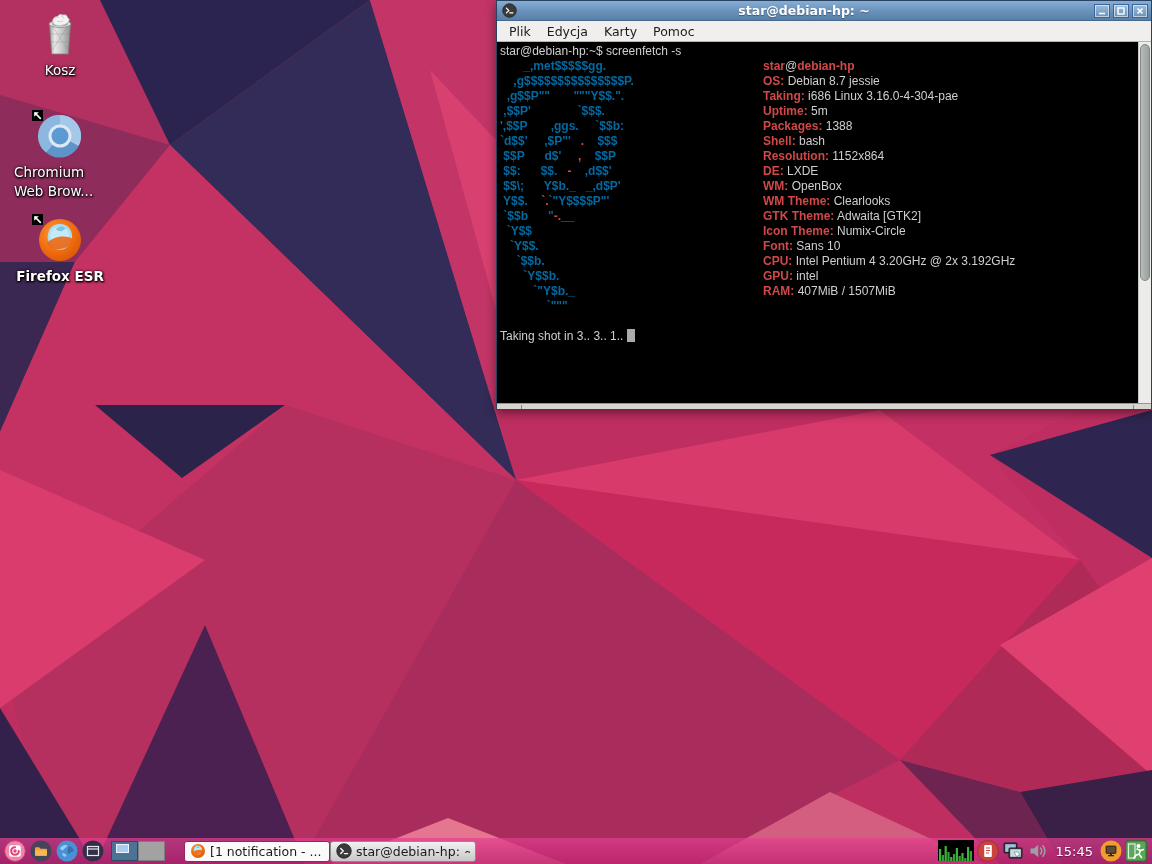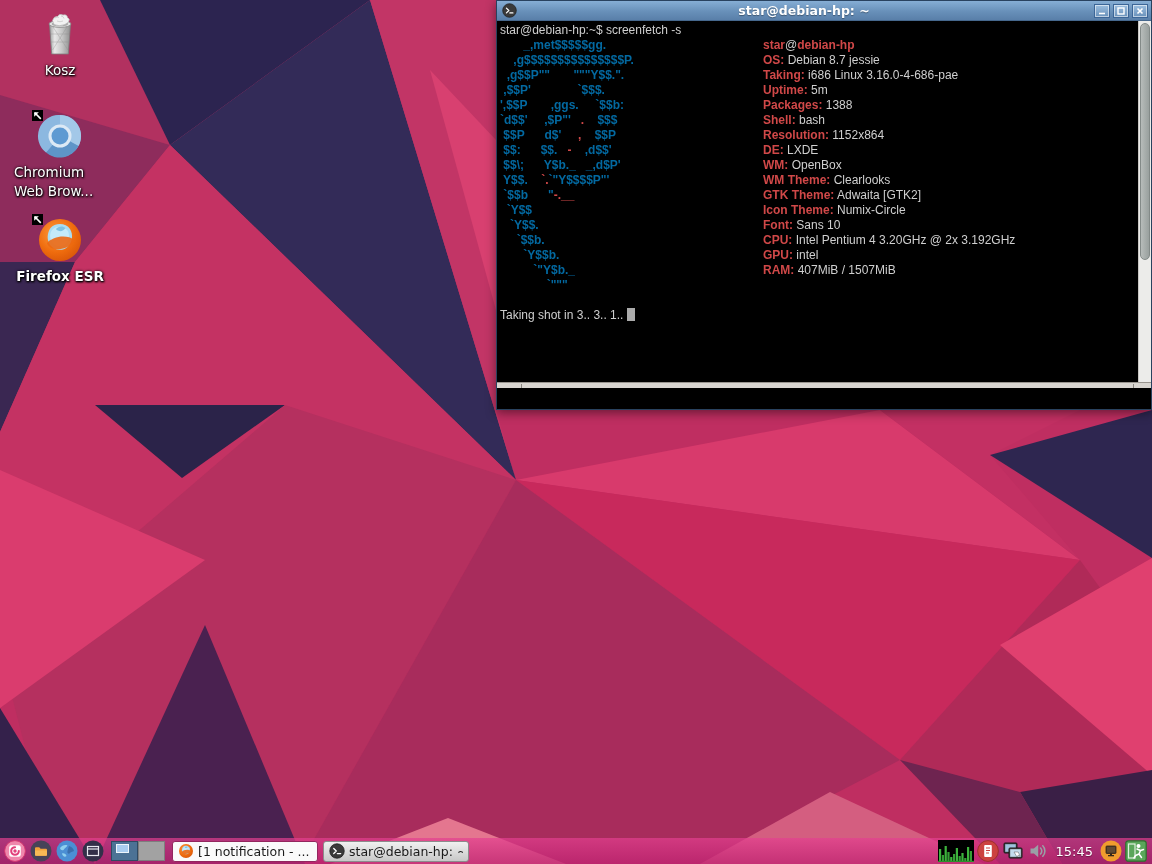--- a/index.html
+++ b/index.html
@@ -43,21 +43,21 @@
 #taskbar{position:absolute;left:0;bottom:0;width:1152px;height:26px;background:linear-gradient(rgba(228,64,144,.70),rgba(192,36,114,.78));display:flex;align-items:center;padding:0 3px}
 #launchers{display:flex;gap:2px}
 .tb-launcher{width:24px;height:24px;display:flex;align-items:center;justify-content:center}
 .icon{display:inline-block}
 .icon svg{width:100%;height:100%;display:block}
 #pager{display:flex;margin-left:6px;height:20px}
 .pager-cell{width:27px;height:20px;border:1px solid #6a2148;position:relative}
 .pager-cell.active{background:#4c7295;border-color:#2f4a63}
 .pager-cell.inactive{background:#a2a2a2;border-color:#7e7e7e}
 .mini-win{position:absolute;left:4px;top:2px;width:13px;height:9px;background:#a9cdf0;border:1px solid #eef5fb}
-#tasks{display:flex;gap:5px;margin-left:7px}
+#tasks{display:flex;margin-left:19px}
 .task-btn{width:146px;height:21px;border-radius:3px;display:flex;align-items:center;gap:4px;padding:0 5px;font-size:12.5px;color:#1a1a1a;overflow:hidden;white-space:nowrap;border:1px solid #93265e}
 .task-btn .icon{flex:0 0 16px;height:16px}
 .task-btn.inactive{background:#fafafa}
 .task-btn.active{background:linear-gradient(#f0f0f0,#c8c8c8);border-color:#8c8c8c}
 .task-label{overflow:hidden}
 #tb-spacer{flex:1}
 #tray{display:flex;align-items:center;gap:3px}
 .tray-icon{width:22px;height:22px}
 .tray-icon svg{width:100%;height:100%;display:block}
 .tray-icon.cpu{width:36px}
@@ -188,20 +188,26 @@
               <rect x="2" y="2" width="6" height="6" fill="none" stroke="#fff" stroke-width="1.4"></rect>
             </svg>
           </span>
           <span class="win-btn">
             <svg viewBox="0 0 10 10">
               <path d="M2.5 2.5 L7.5 7.5 M7.5 2.5 L2.5 7.5" stroke="#fff" stroke-width="1.6"></path>
             </svg>
           </span>
         </span>
     </div>
+    <div id="menubar">
+        <span class="menu-item">Plik</span>
+        <span class="menu-item">Edycja</span>
+        <span class="menu-item">Karty</span>
+        <span class="menu-item">Pomoc</span>
+      </div>
     <div id="term-content">
       <pre id="line-prompt" class="tline" style="top:2px"><span class="c-g">star@debian-hp:~$ screenfetch -s</span></pre>
       <pre id="art" class="tline" style="top:17px"><span class="c-w">       _,met$$$$$gg.</span>
 <span class="c-w">    ,g$$$$$$$$$$$$$$$P.</span>
 <span class="c-w">  ,g$$P""       """Y$$.".</span>
 <span class="c-w"> ,$$P'              `$$$.</span>
 <span class="c-w">',$$P       ,ggs.     `$$b:</span>
 <span class="c-w">`d$$'     ,$P"'   </span><span class="c-r">.</span><span class="c-w">    $$$</span>
 <span class="c-w"> $$P      d$'     </span><span class="c-r">,</span><span class="c-w">    $$P</span>
 <span class="c-w"> $$:      $$.   </span><span class="c-r">-</span><span class="c-w">    ,d$$'</span>
@@ -209,21 +215,21 @@
 <span class="c-w"> Y$$.    </span><span class="c-r">`.</span><span class="c-w">`"Y$$$$P"'</span>
 <span class="c-w"> `$$b      "</span><span class="c-r">-.__</span>
 <span class="c-w">  `Y$$</span>
 <span class="c-w">   `Y$$.</span>
 <span class="c-w">     `$$b.</span>
 <span class="c-w">       `Y$$b.</span>
 <span class="c-w">          `"Y$b._</span>
 <span class="c-w">              `"""</span></pre>
       <pre id="info" class="tline" style="left:266px;top:17px"><span class="c-rb">star</span><span class="c-v">@</span><span class="c-rb">debian-hp</span>
 <span class="c-rb">OS:</span><span class="c-v"> Debian 8.7 jessie</span>
-<span class="c-rb">Taking:</span><span class="c-v"> i686 Linux 3.16.0-4-686-pae</span>
+<span class="c-rb">Taking:</span><span class="c-v"> i686 Linux 3.16.0-4-304-pae</span>
 <span class="c-rb">Uptime:</span><span class="c-v"> 5m</span>
 <span class="c-rb">Packages:</span><span class="c-v"> 1388</span>
 <span class="c-rb">Shell:</span><span class="c-v"> bash</span>
 <span class="c-rb">Resolution:</span><span class="c-v"> 1152x864</span>
 <span class="c-rb">DE:</span><span class="c-v"> LXDE</span>
 <span class="c-rb">WM:</span><span class="c-v"> OpenBox</span>
 <span class="c-rb">WM Theme:</span><span class="c-v"> Clearlooks</span>
 <span class="c-rb">GTK Theme:</span><span class="c-v"> Adwaita [GTK2]</span>
 <span class="c-rb">Icon Theme:</span><span class="c-v"> Numix-Circle</span>
 <span class="c-rb">Font:</span><span class="c-v"> Sans 10</span>

